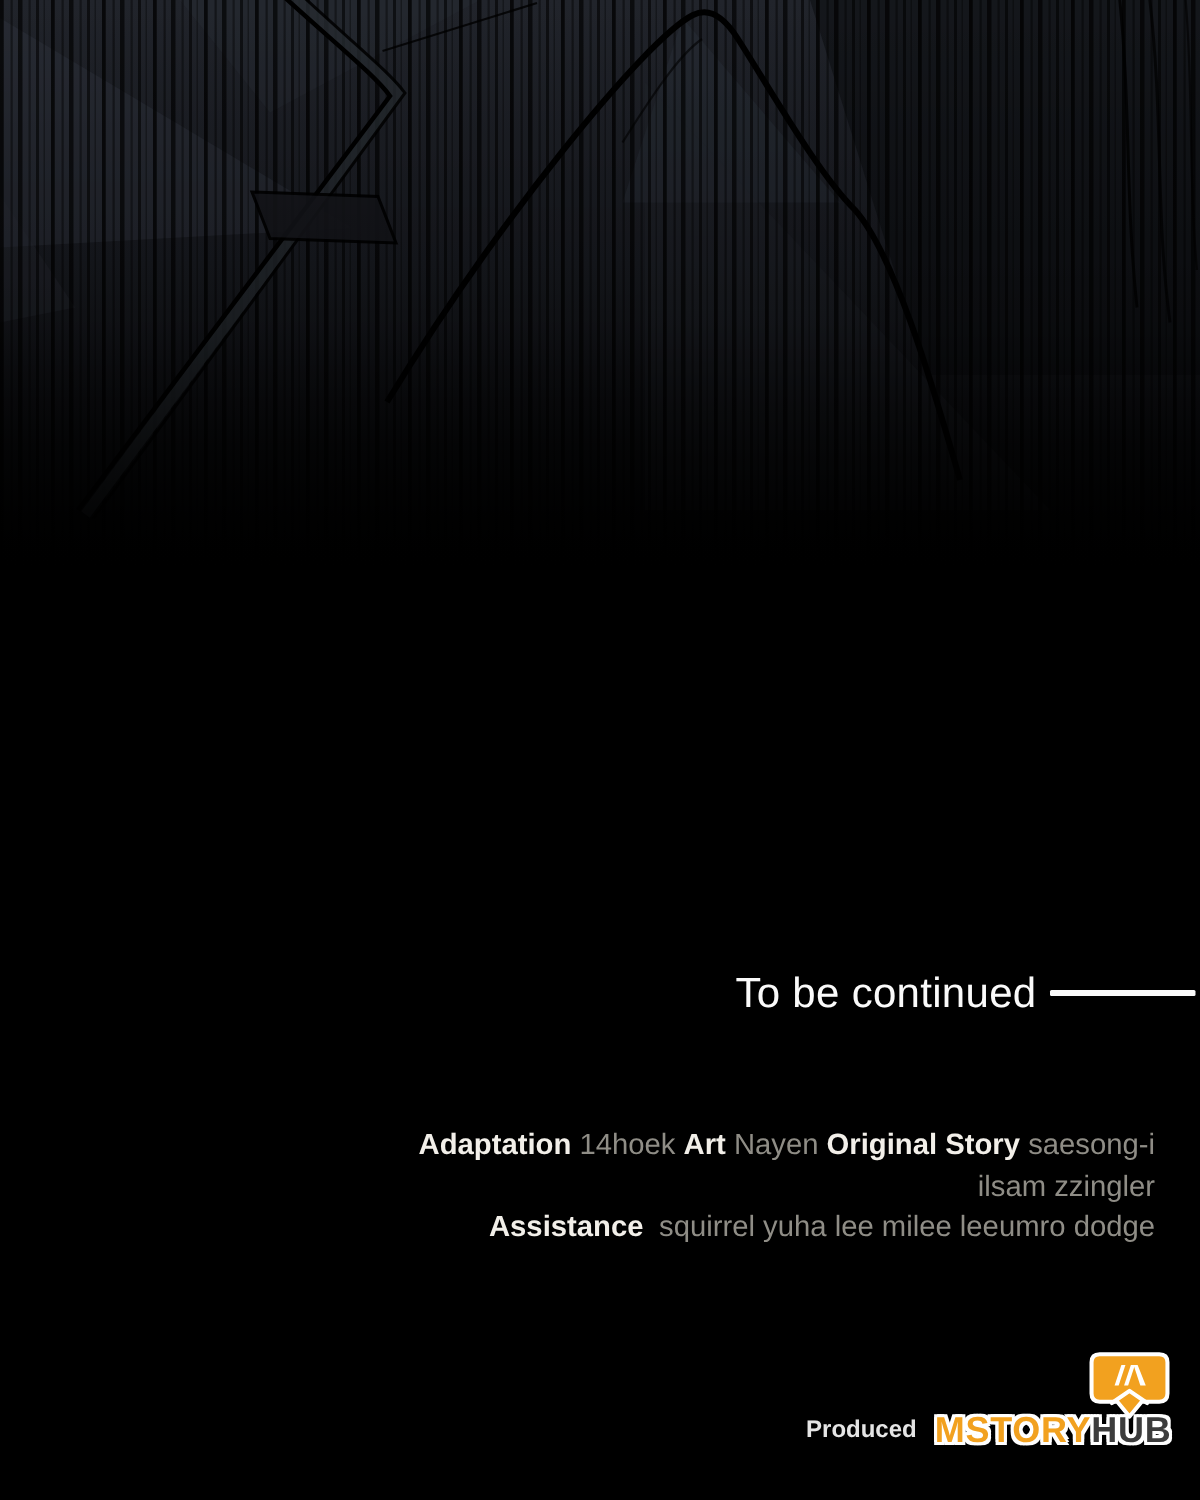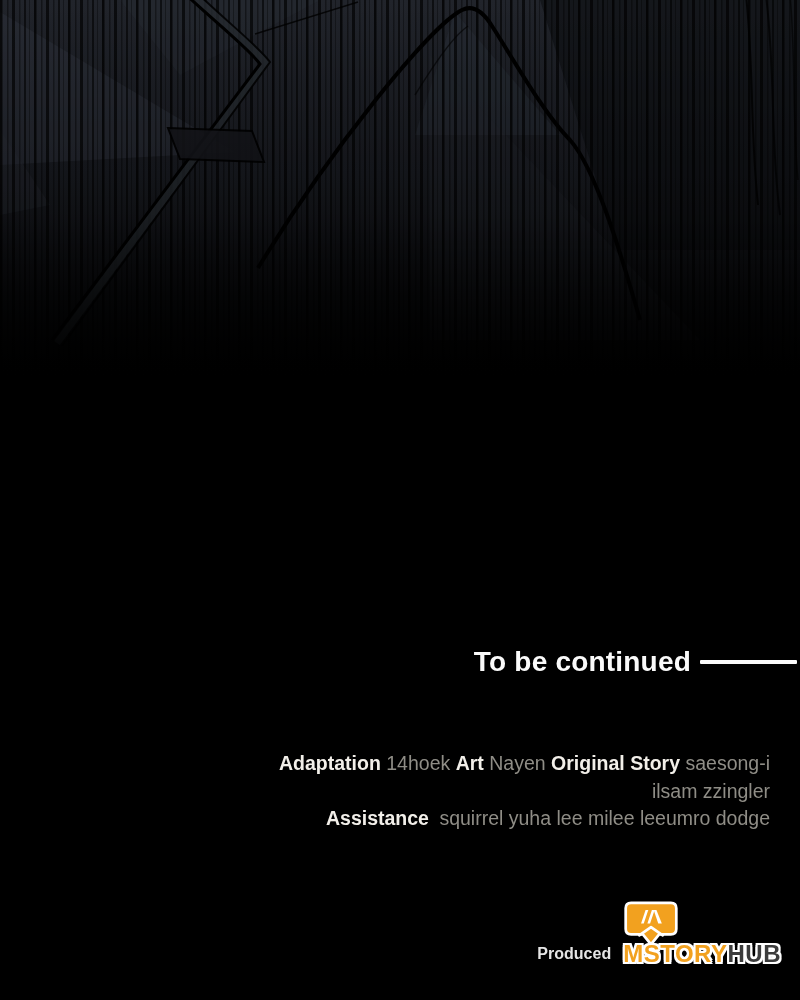--- a/index.html
+++ b/index.html
@@ -22,21 +22,21 @@
     position:absolute;top:0;left:0;width:800px;height:390px;
   }
   
   .continued-row{
     position:absolute;top:646px;right:3px;
     display:flex;align-items:center;gap:9px;
   }
   .continued-text{
     color:var(--text-white);
     font-size:28px;
-    font-weight:700;
+    font-weight:400;
     letter-spacing:0.2px;
     line-height:32px;
   }
   .continued-rule{
     width:97px;height:4px;
     background:var(--text-white);
     border-radius:1px;
   }
   
   .credits{
@@ -61,21 +61,21 @@
     position:absolute;right:19px;bottom:33px;
     display:flex;align-items:flex-end;
   }
   .produced-label{
     color:#e5e5e5;
     font-size:16px;
     font-weight:700;
     margin:0 12px 4px 0;
   }
   .brand{
-    display:flex;flex-direction:column;align-items:flex-start;
+    display:flex;flex-direction:column;align-items:flex-end;
   }
   .brand-icon{display:block;}
   .brand-text{
     margin-top:-7px;
     font-size:24px;
     font-weight:800;
     letter-spacing:0.5px;
     line-height:26px;
     text-shadow:
       -2px -2px 0 #fff, 0 -2px 0 #fff, 2px -2px 0 #fff,

